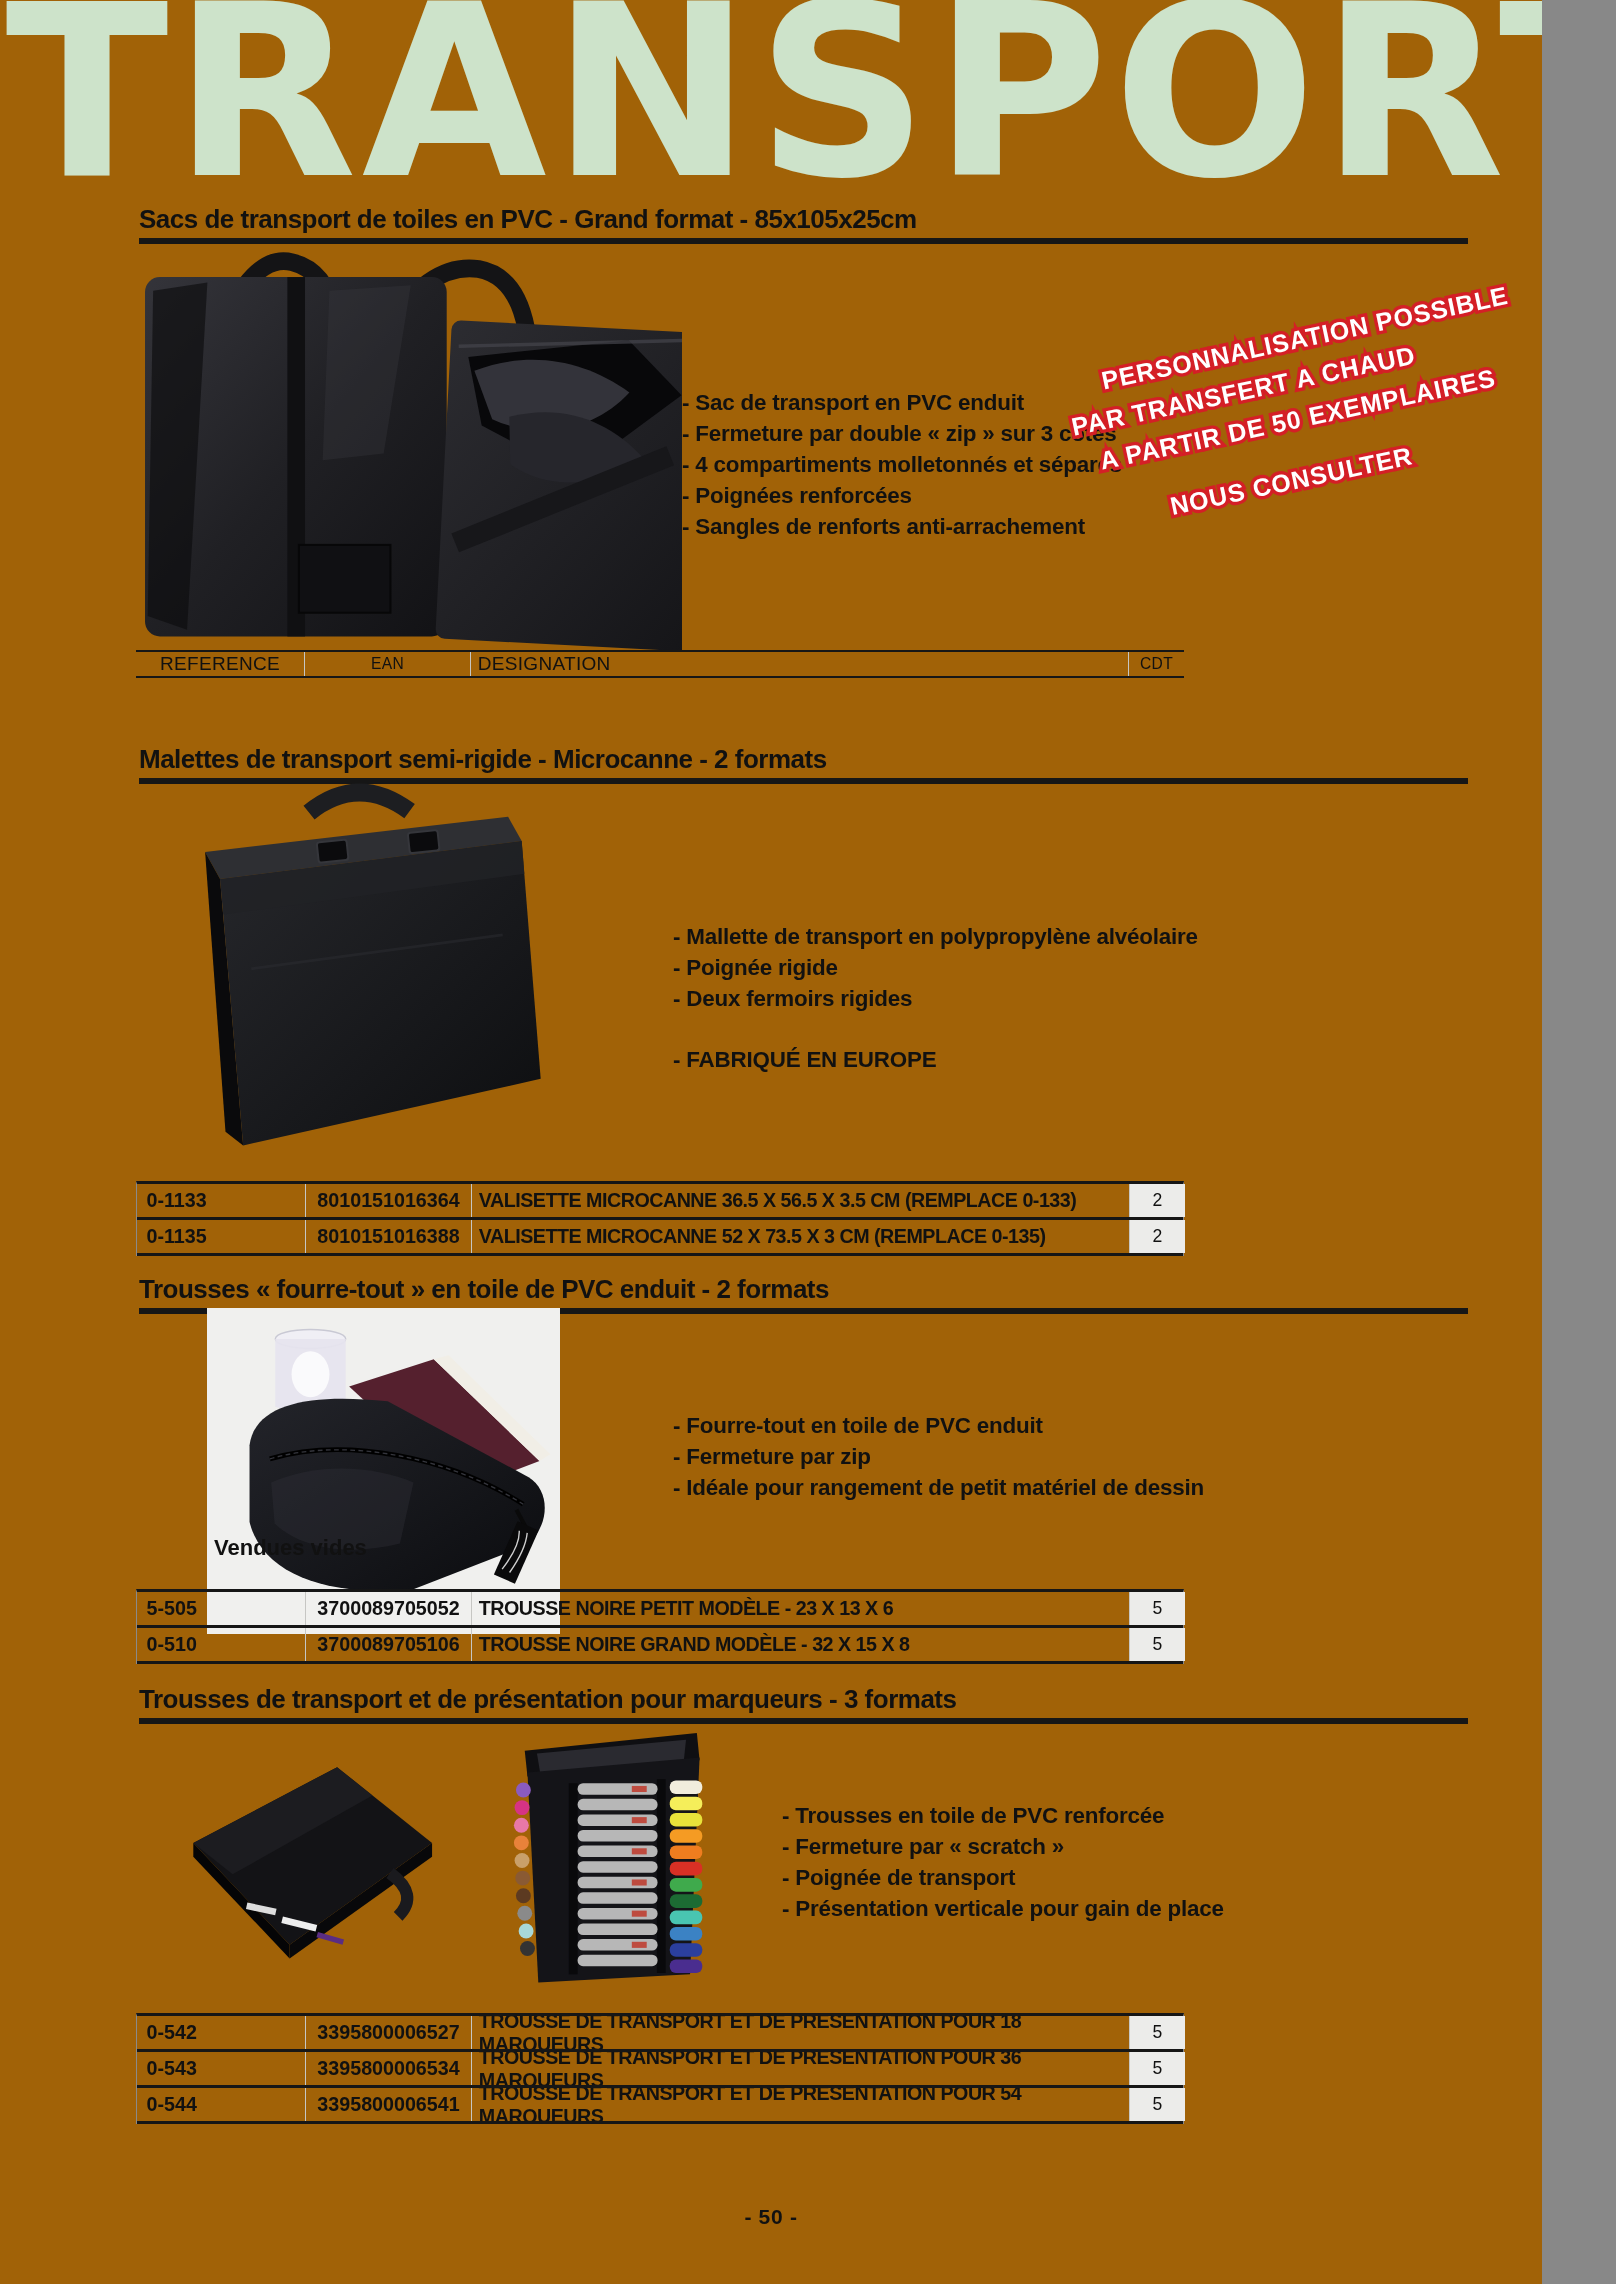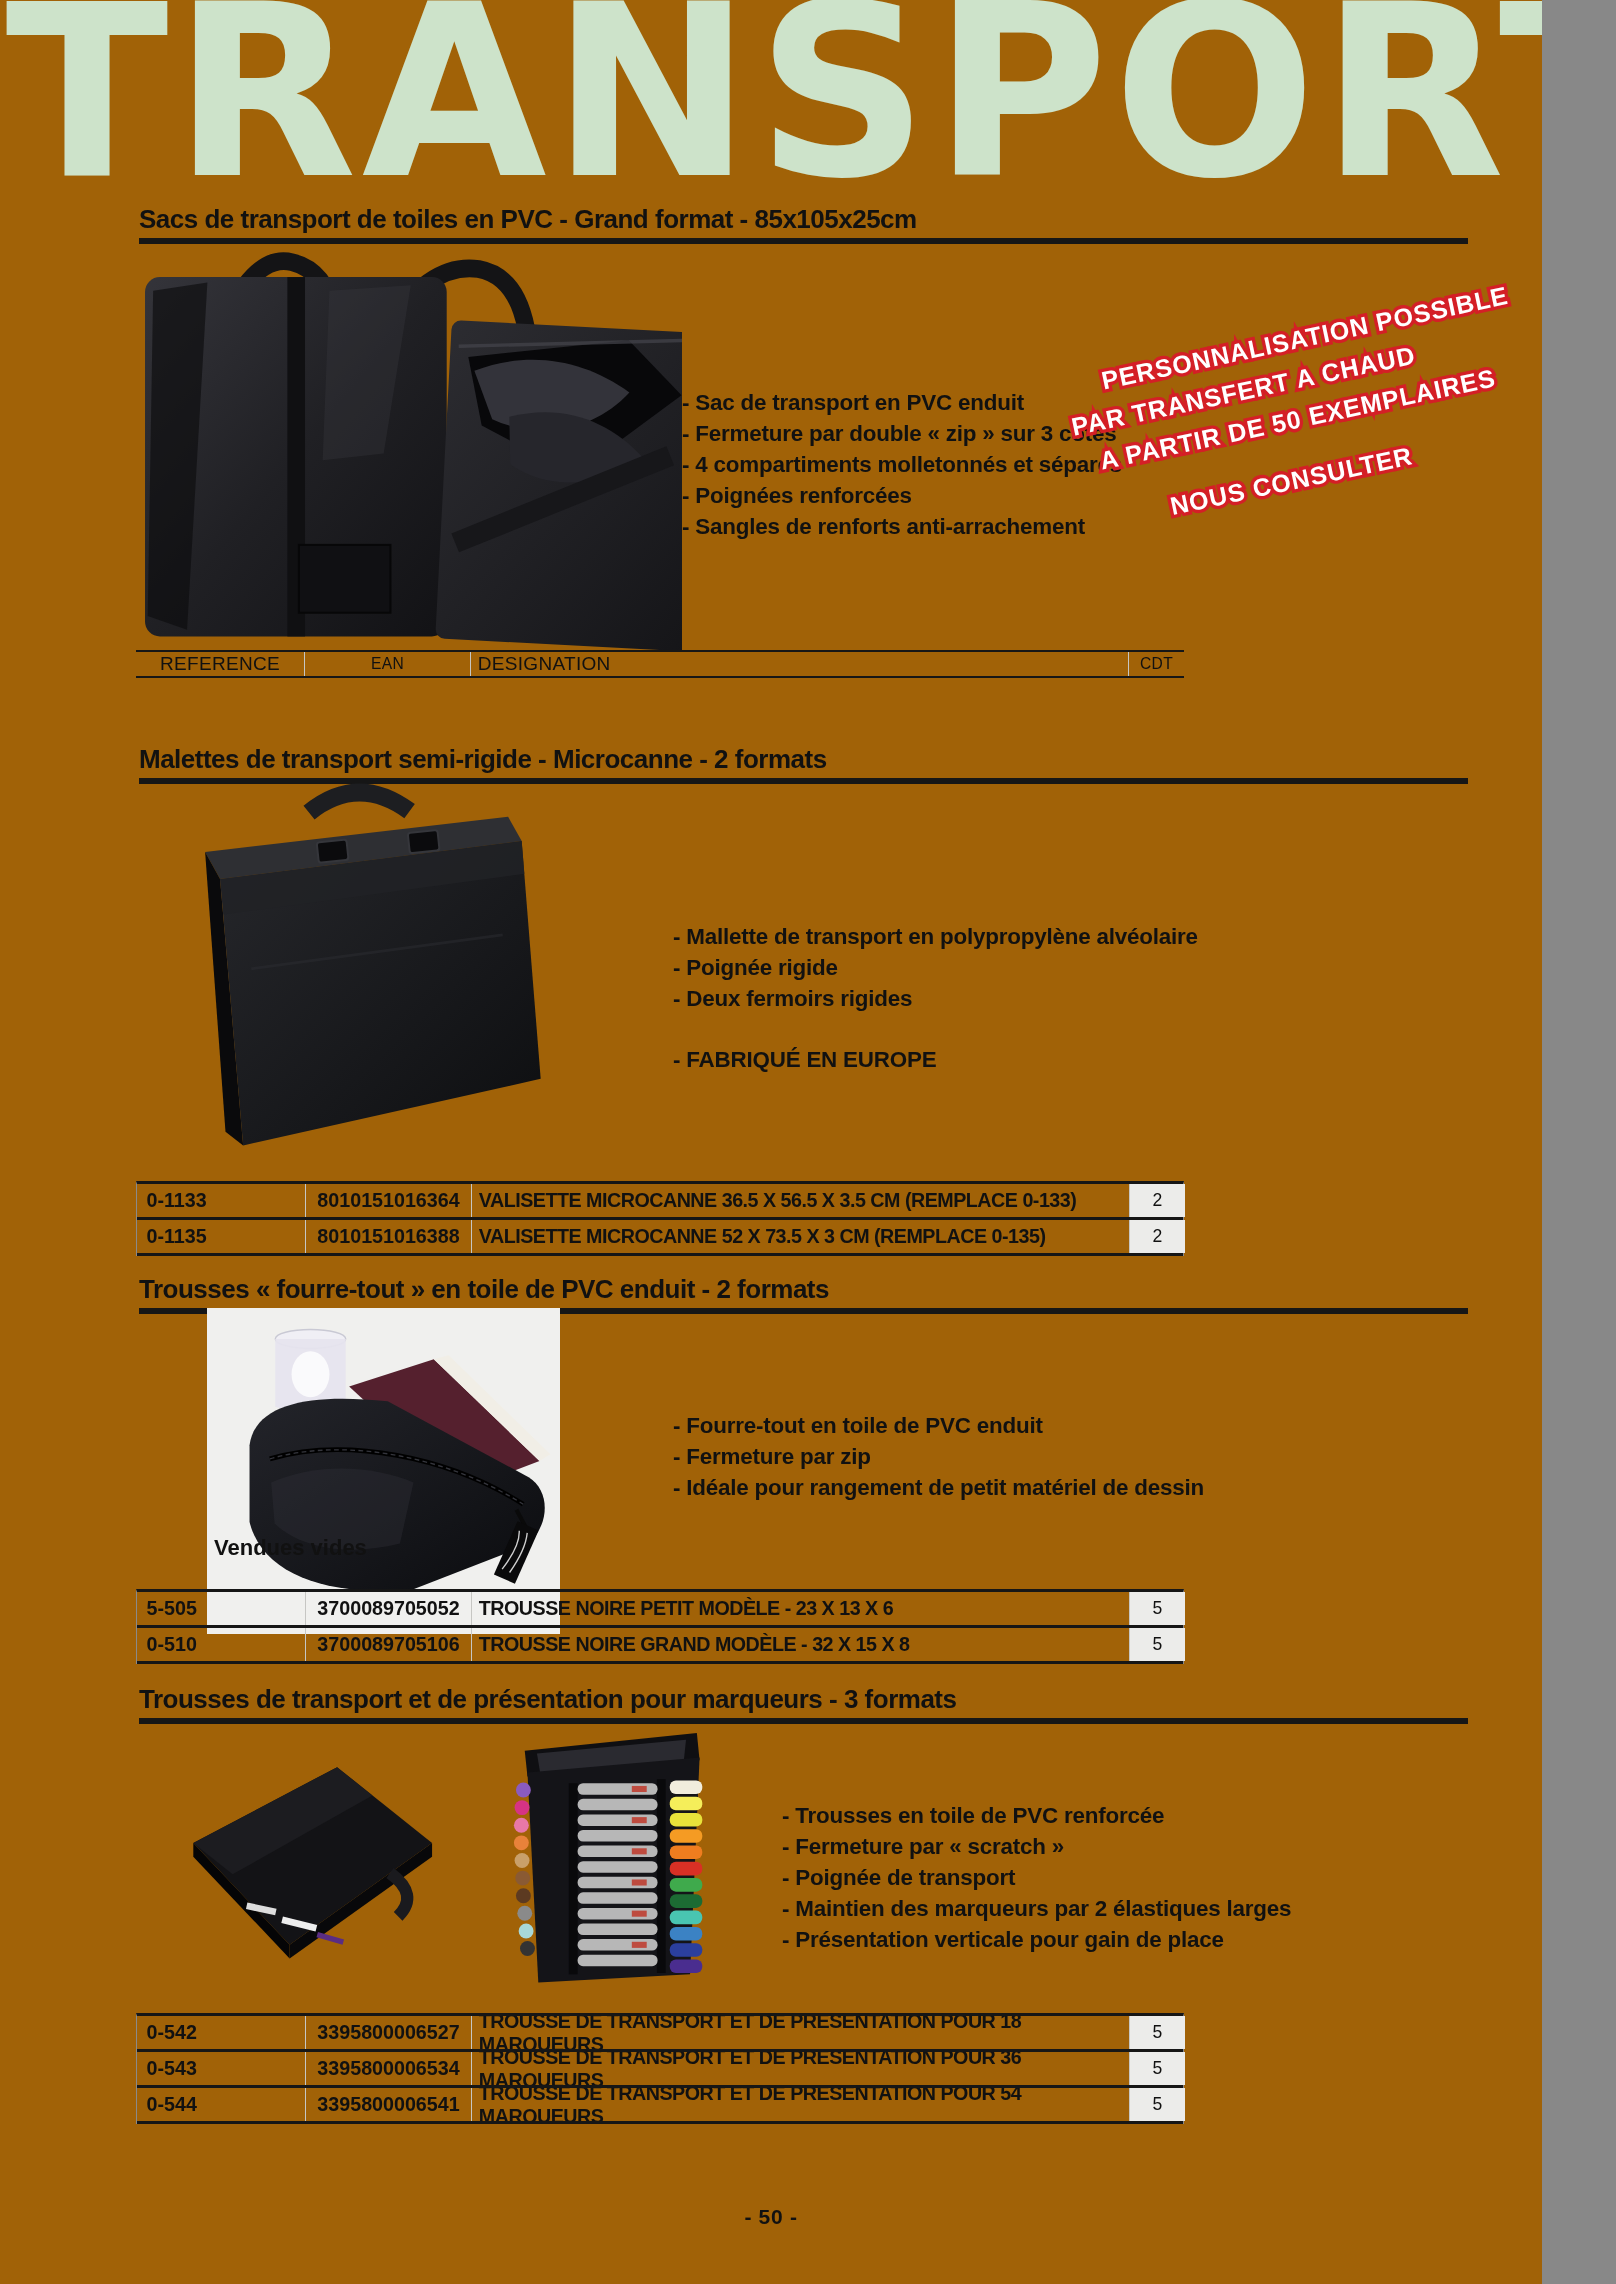--- a/index.html
+++ b/index.html
@@ -286,21 +286,20 @@
         <circle cx="38" cy="288" r="11" fill="#8a8a8a"></circle>
       <circle cx="40" cy="314" r="11" fill="#a8d8d8"></circle>
         <circle cx="42" cy="340" r="11" fill="#333333"></circle>
     </g>
   </svg>
 
   <div class="bullets" style="left:782px;top:1800px;">
     <div>- Trousses en toile de PVC renforcée</div>
     <div>- Fermeture par « scratch »</div>
     <div>- Poignée de transport</div>
-    <div>- Maintien des marqueurs par 2 élastiques larges</div>
     <div>- Présentation verticale pour gain de place</div>
     <div class="gap"></div>
   </div>
 
   <div class="ptable" style="top:2013px;">
     <div class="tbody">
       <div class="tgrid trow">
         <div class="cell c-ref">0-542</div>
         <div class="cell c-ean">3395800006527</div>
         <div class="cell c-des">TROUSSE DE TRANSPORT ET DE PRÉSENTATION POUR 18 MARQUEURS</div>

